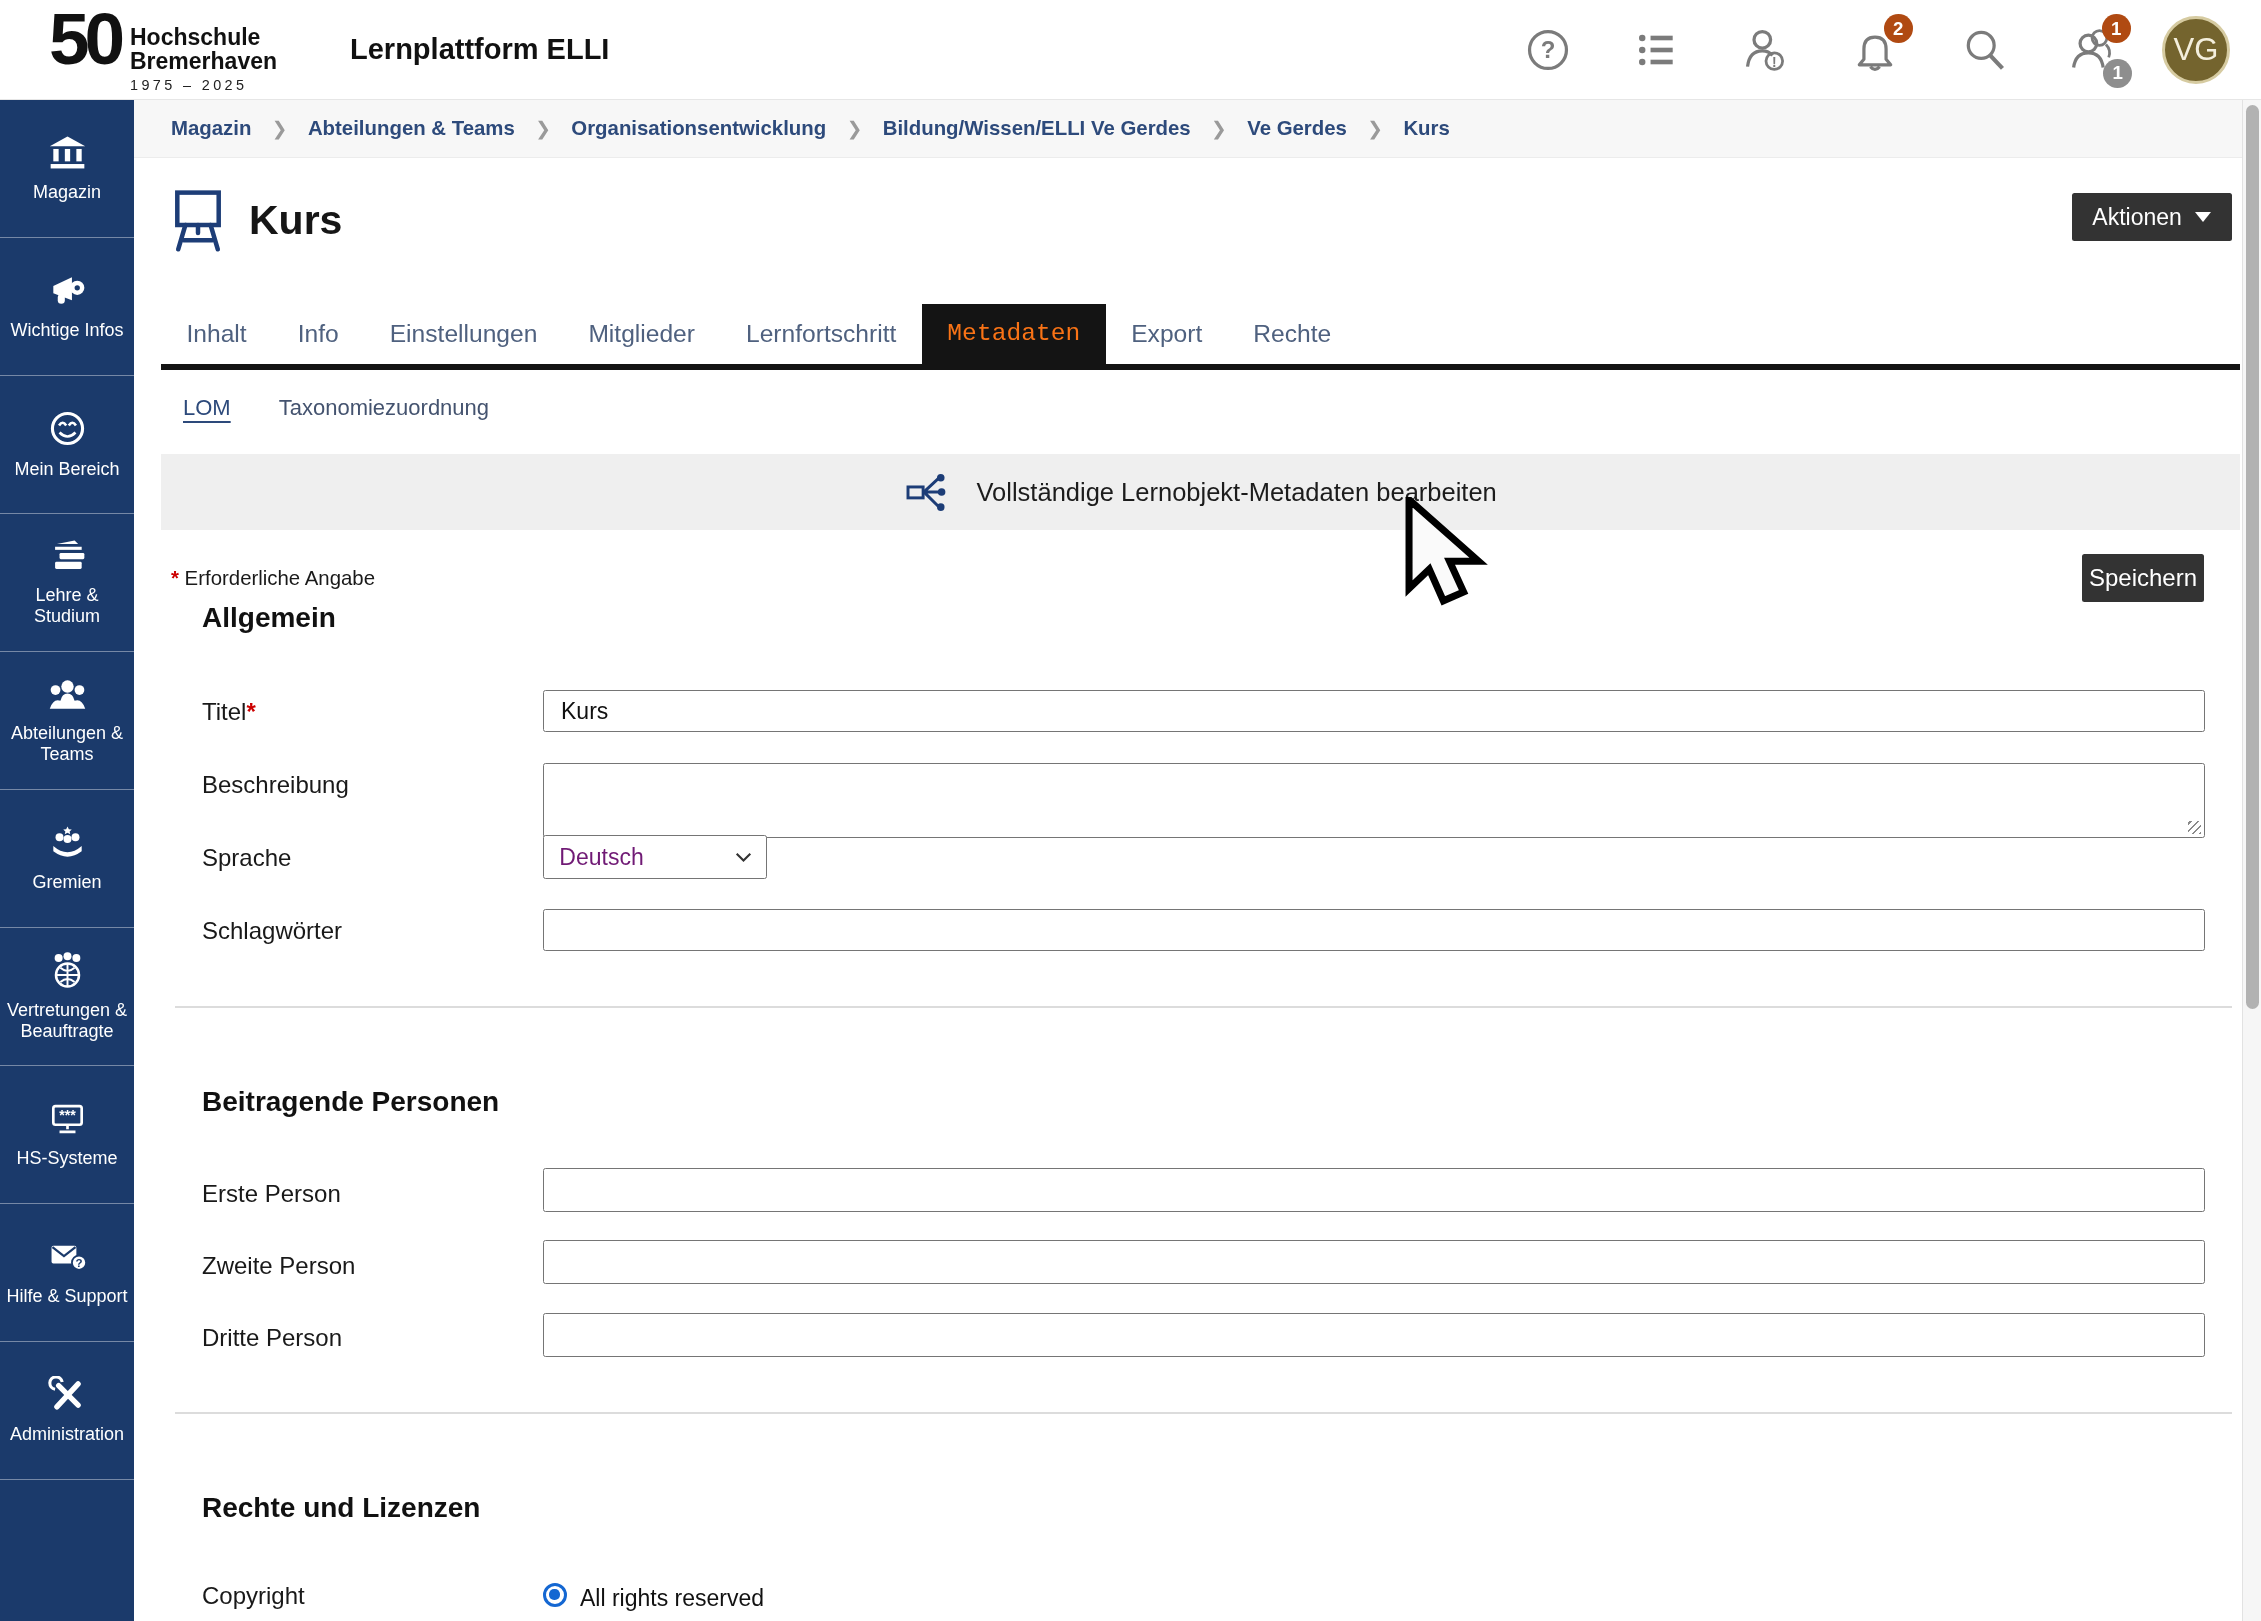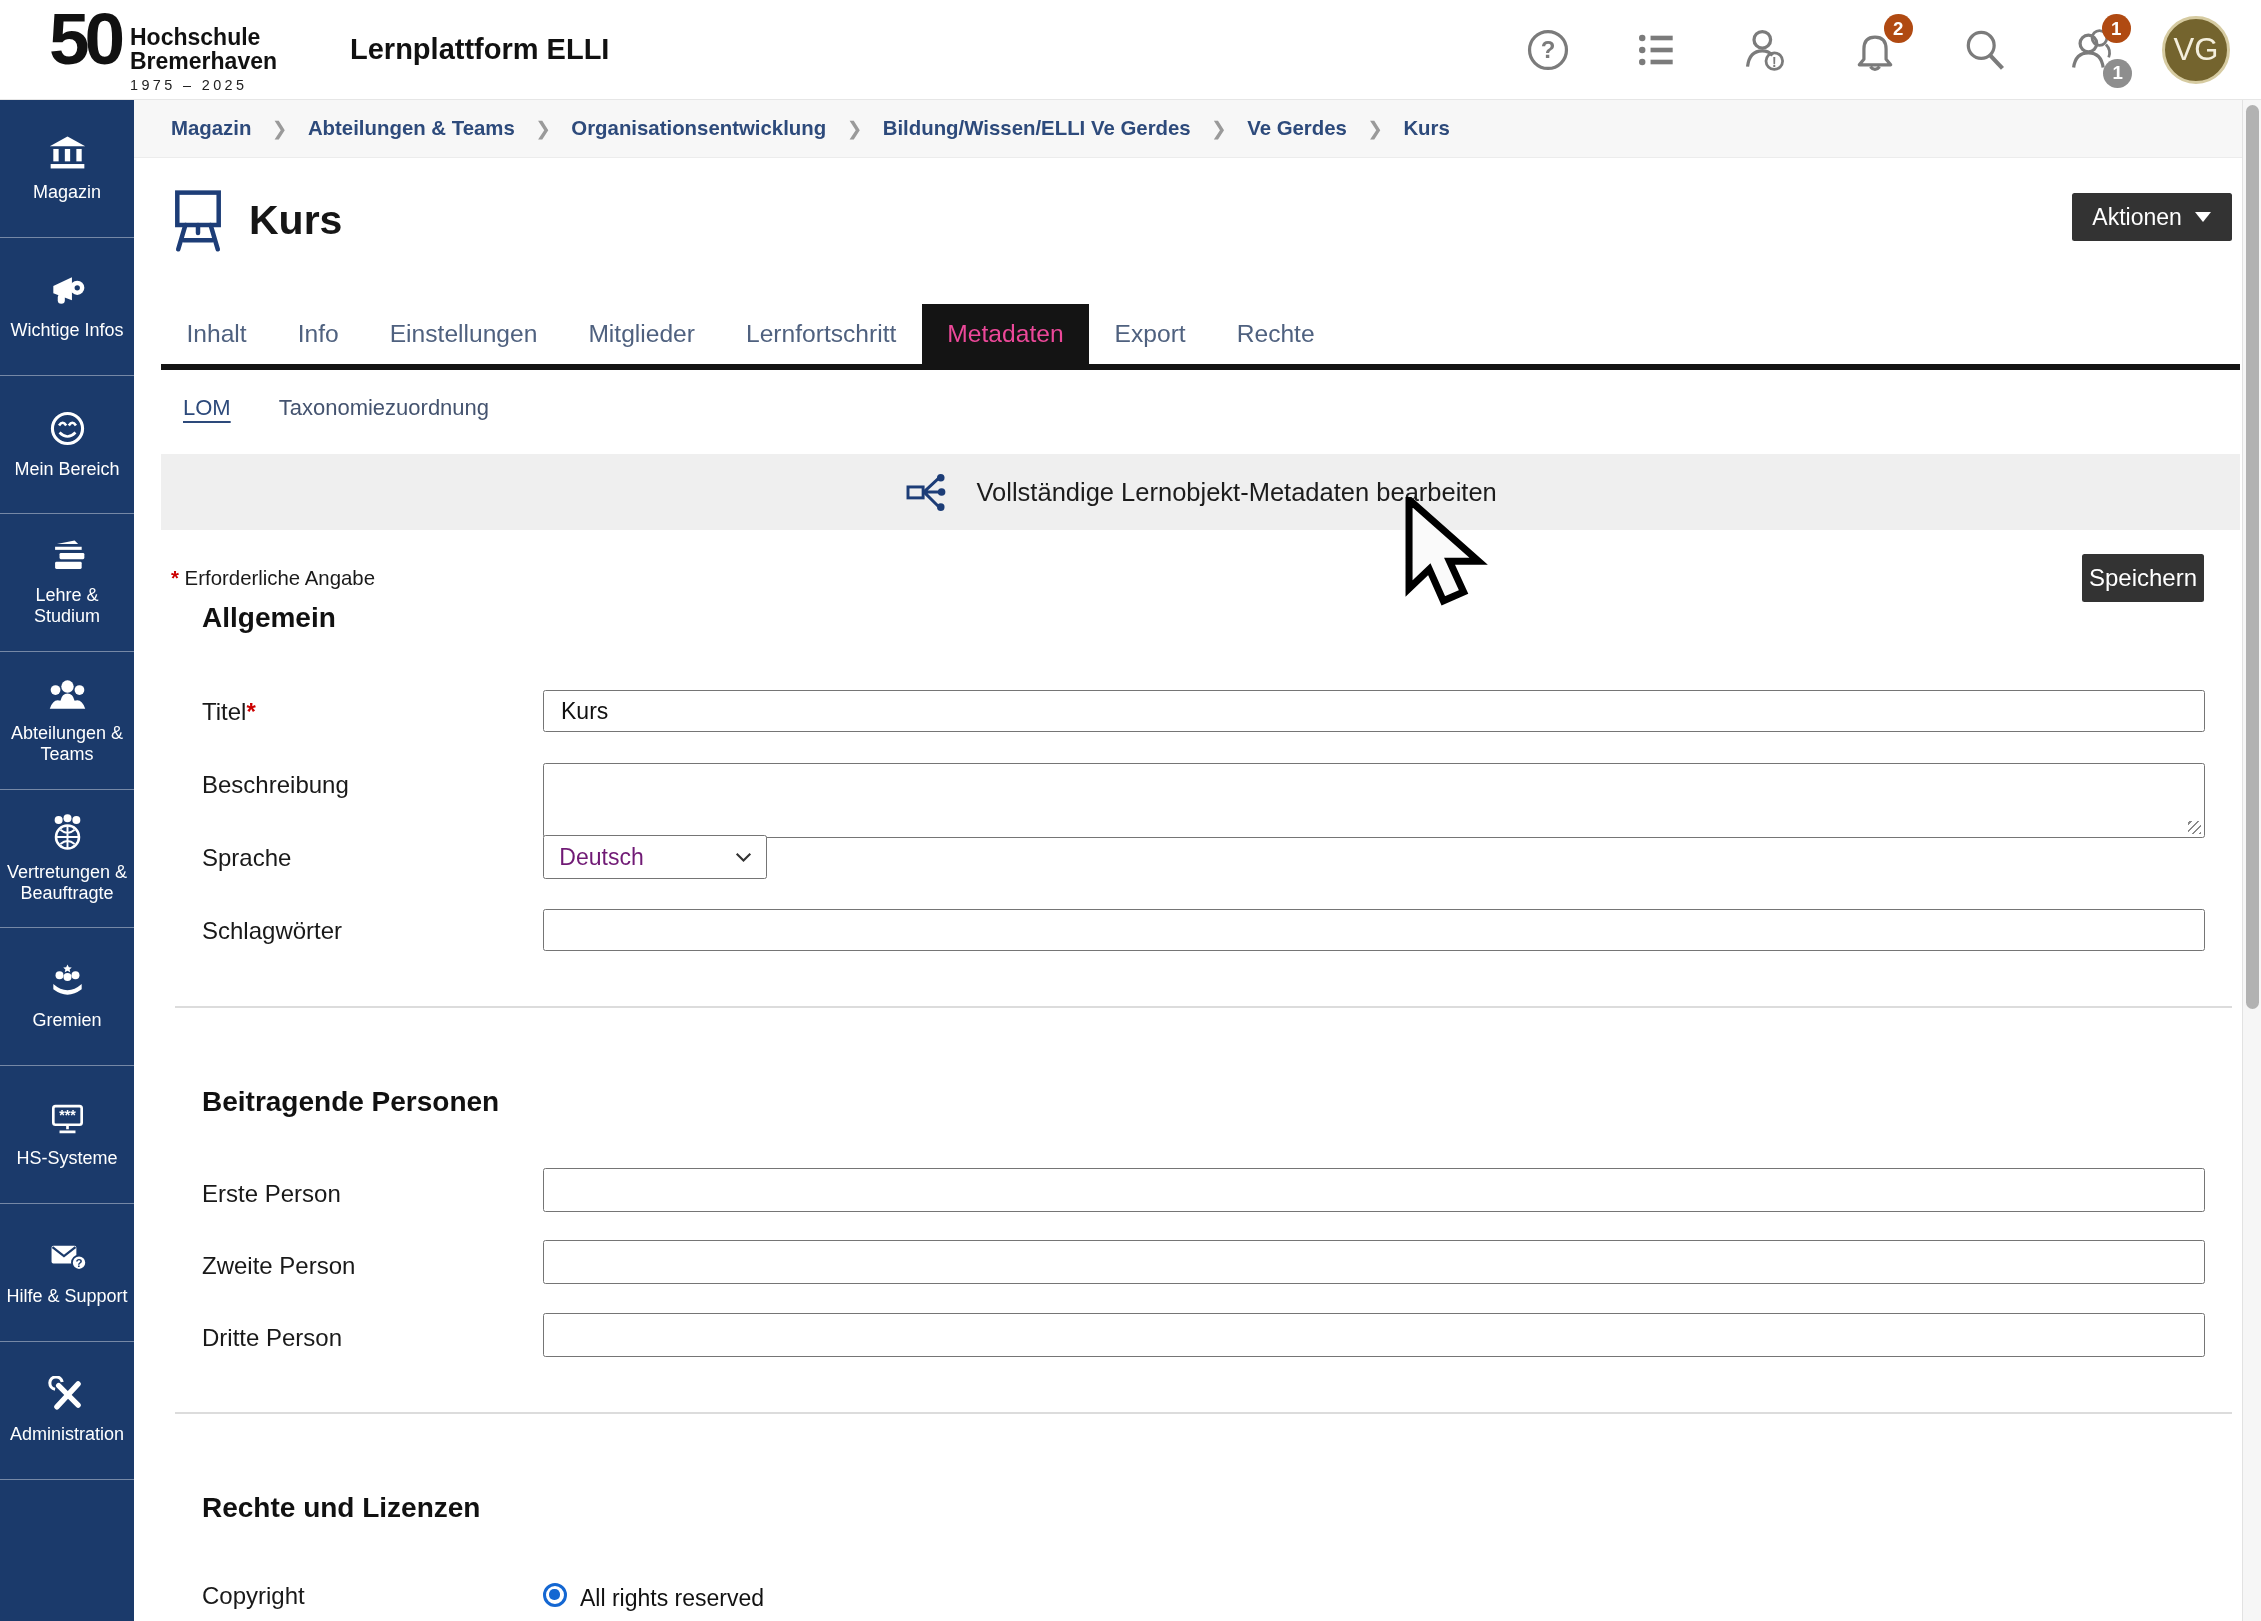--- a/index.html
+++ b/index.html
@@ -41,21 +41,21 @@
   .crumb{cursor:pointer;}
   .crumb-sep{color:#9a9a9a;margin:0 20.4px;font-weight:400;font-size:18.7px;}
   .title-row{position:absolute;top:88px;left:37px;display:flex;align-items:center;gap:24px;}
   .page-title{font-size:41px;font-weight:600;color:#161616;margin:0;}
   .actions-btn{position:absolute;top:93px;right:10.2px;height:48px;background:#333;color:#fff;border:none;
                font-size:23px;font-family:inherit;padding:0 20.4px;border-radius:2.5px;display:flex;align-items:center;gap:13.6px;cursor:pointer;}
   .caret{width:0;height:0;border-left:8.5px solid transparent;border-right:8.5px solid transparent;border-top:10.2px solid #fff;}
 
   .tabs{position:absolute;top:204px;left:27px;right:1.7px;display:flex;border-bottom:6.8px solid #141414;}
   .tab{padding:14.4px 25.5px;font-size:24.6px;color:#4f617f;cursor:pointer;line-height:31px;}
-  .tab.active{background:#141414;color:#ec4899;}
+  .tab.active{background:#141414;color:#f97316;font-family:Liberation Mono, monospace;}
 
   .subtabs{position:absolute;top:295px;left:49px;display:flex;gap:48px;font-size:22px;color:#44536f;}
   .subtab{cursor:pointer;}
   .subtab.active{color:#2d4a7b;text-decoration:underline;text-underline-offset:6px;}
 
   .banner{position:absolute;top:354px;left:27px;right:1.7px;height:76px;background:#efefef;display:flex;
           align-items:center;justify-content:center;gap:24px;font-size:25.5px;color:#1c1c1c;cursor:pointer;}
 
   .required-hint{position:absolute;top:467px;left:37px;font-size:20.4px;color:#1a1a1a;}
   .req-star{color:#c00;font-weight:700;}
@@ -204,41 +204,41 @@
             <circle cx="22" cy="11" r="7" fill="#fff"></circle>
             <circle cx="8.5" cy="15" r="5.5" fill="#fff"></circle>
             <circle cx="35.5" cy="15" r="5.5" fill="#fff"></circle>
             <path d="M2 36 q4 -12 12 -9 q2 -8 8 -8 q6 0 8 8 q8 -3 12 9 Z" fill="#fff"></path>
           </svg>
         </span>
       <span>Abteilungen &amp; Teams</span>
     </div>
     <div class="side-item">
       <span>
+          <svg width="39" height="37" viewBox="0 0 44 40">
+            <path d="M22 2 l1.5 3 3.3 .3 -2.4 2.2 .7 3.2 -3.1 -1.7 -3.1 1.7 .7 -3.2 -2.4 -2.2 3.3 -.3 Z" fill="#fff"></path>
+            <circle cx="13" cy="14" r="4.5" fill="#fff"></circle>
+            <circle cx="22" cy="16" r="4.5" fill="#fff"></circle>
+            <circle cx="31" cy="14" r="4.5" fill="#fff"></circle>
+            <path d="M6 24 q16 14 32 0 v6 q-16 12 -32 0 Z" fill="#fff"></path>
+          </svg>
+        </span>
+      <span>Gremien</span>
+    </div>
+    <div class="side-item">
+      <span>
           <svg width="39" height="39" viewBox="0 0 44 44">
             <circle cx="12" cy="8" r="4.5" fill="#fff"></circle>
             <circle cx="22" cy="6" r="4.5" fill="#fff"></circle>
             <circle cx="32" cy="8" r="4.5" fill="#fff"></circle>
             <circle cx="22" cy="27" r="13" stroke="#fff" stroke-width="2.8" fill="none"></circle>
             <path d="M9 27 h26 M22 14 v26 M14 19 q8 7 16 0 M14 35 q8 -7 16 0" stroke="#fff" stroke-width="2.2" fill="none"></path>
           </svg>
         </span>
       <span>Vertretungen &amp; Beauftragte</span>
-    </div>
-    <div class="side-item">
-      <span>
-          <svg width="39" height="37" viewBox="0 0 44 40">
-            <path d="M22 2 l1.5 3 3.3 .3 -2.4 2.2 .7 3.2 -3.1 -1.7 -3.1 1.7 .7 -3.2 -2.4 -2.2 3.3 -.3 Z" fill="#fff"></path>
-            <circle cx="13" cy="14" r="4.5" fill="#fff"></circle>
-            <circle cx="22" cy="16" r="4.5" fill="#fff"></circle>
-            <circle cx="31" cy="14" r="4.5" fill="#fff"></circle>
-            <path d="M6 24 q16 14 32 0 v6 q-16 12 -32 0 Z" fill="#fff"></path>
-          </svg>
-        </span>
-      <span>Gremien</span>
     </div>
     <div class="side-item">
       <span>
           <svg width="39" height="37" viewBox="0 0 44 40" style="font-size:21px">
             <rect x="6" y="6" width="32" height="21" rx="2.5" stroke="#fff" stroke-width="3" fill="none"></rect>
             <text x="22" y="22" text-anchor="middle" font-size="16" font-weight="700" fill="#fff" font-family="Liberation Sans,sans-serif">***</text>
             <path d="M22 27 v5 M13 35 h18" stroke="#fff" stroke-width="3" fill="none"></path>
           </svg>
         </span>
       <span>HS-Systeme</span>

